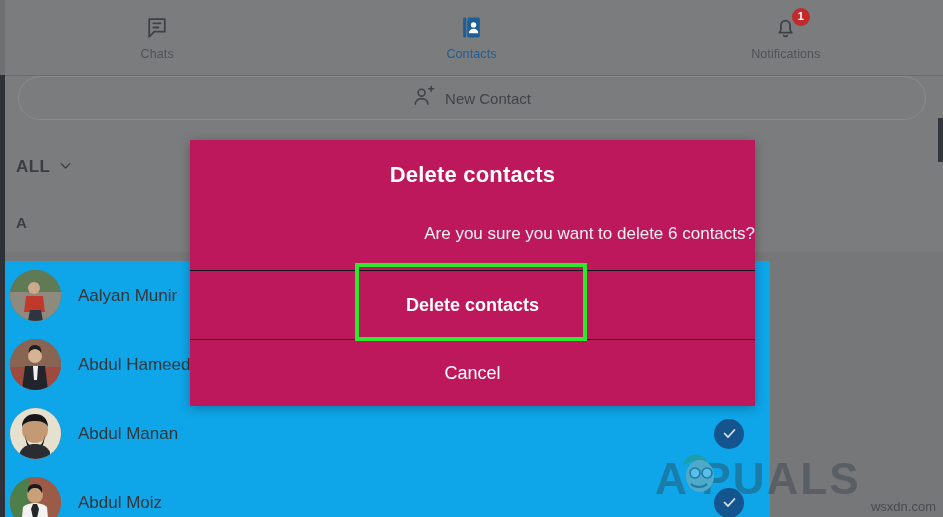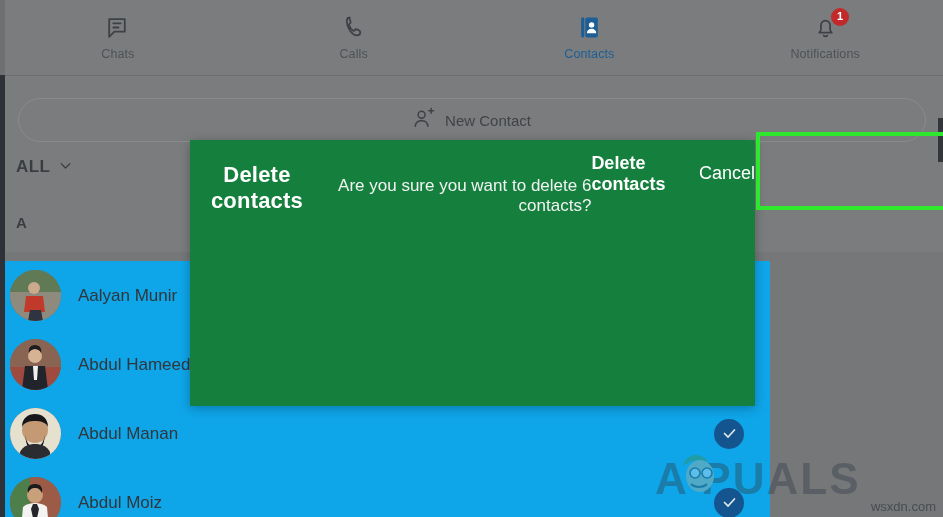--- a/index.html
+++ b/index.html
@@ -68,21 +68,21 @@
     color:#fff;
     font-size:11px; font-weight:bold;
     display:flex; align-items:center; justify-content:center;
     line-height:1;
   }
 
   
   .newcontact-wrap {
     position:absolute; left:0; top:76px; width:943px; height:66px;
     background:#7b7c7e;
-    display:flex; align-items:flex-end; justify-content:center;
+    display:flex; align-items:flex-start; justify-content:center;
     z-index:2;
   }
   .newcontact-btn {
     width:908px; height:44px;
     border:1px solid #8a8b8d;
     border-radius:22px;
     background:#7b7c7e;
     display:flex; align-items:center; justify-content:center;
     gap:10px;
     cursor:pointer;
@@ -174,23 +174,23 @@
   
   .modal-dim {
     position:absolute; inset:0;
     z-index:10;
     pointer-events:none;
   }
   .modal {
     position:absolute;
     left:190px; top:140px;
     width:565px; height:266px;
-    background:#15803d;
+    background:#be185d;
     z-index:11;
-    display:flex; 
+    display:flex; flex-direction:column;
     box-shadow:0 2px 10px rgba(0,0,0,.28);
   }
   .modal-title {
     margin-top:22px;
     text-align:center;
     font-size:22px; font-weight:bold;
     color:#ffffff;
     letter-spacing:.2px;
   }
   .modal-message {
@@ -329,28 +329,20 @@
       <div class="nav-icon">
         <svg width="25" height="25" viewBox="0 0 24 24" fill="none" stroke="#3d4146" stroke-width="1.7" stroke-linecap="round" stroke-linejoin="round">
           <path d="M4 4h15v12H9l-5 5z"></path>
           <line x1="8" y1="8" x2="15" y2="8"></line>
           <line x1="8" y1="12" x2="13" y2="12"></line>
         </svg>
       </div>
       <div class="nav-label">Chats</div>
     </div>
 
-    <div class="nav-tab">
-      <div class="nav-icon">
-        <svg width="25" height="25" viewBox="0 0 24 24" fill="none" stroke="#3d4146" stroke-width="1.7" stroke-linecap="round" stroke-linejoin="round">
-          <path d="M8.5 2.5c-2 0-3 1.4-3 3.2 0 6.6 5.2 13.8 9.8 13.8 1.9 0 3.2-1.1 3.2-3 0-1-.6-1.6-1.6-2l-1.8-.7c-.9-.3-1.5 0-2 .8-.4.7-1 .8-1.7.3-1.6-1.2-3-3.2-3.6-5-.3-.9-.1-1.4.7-1.8.8-.4 1-1 .7-1.9l-.7-1.8c-.4-1-1-1.6-2-1.6z"></path>
-        </svg>
-      </div>
-      <div class="nav-label">Calls</div>
-    </div>
 
     <div class="nav-tab active">
       <div class="nav-icon">
         <svg width="25" height="25" viewBox="0 0 24 24">
           <rect x="4" y="2.5" width="3" height="19" rx="1" fill="#1c5e96"></rect>
           <rect x="8" y="2.5" width="12" height="19" rx="1.5" fill="#1c5e96"></rect>
           <circle cx="14" cy="9.5" r="2.6" fill="#ffffff"></circle>
           <path d="M9.5 17.5c0-2.6 2-4.2 4.5-4.2s4.5 1.6 4.5 4.2z" fill="#ffffff"></path>
         </svg>
       </div>

